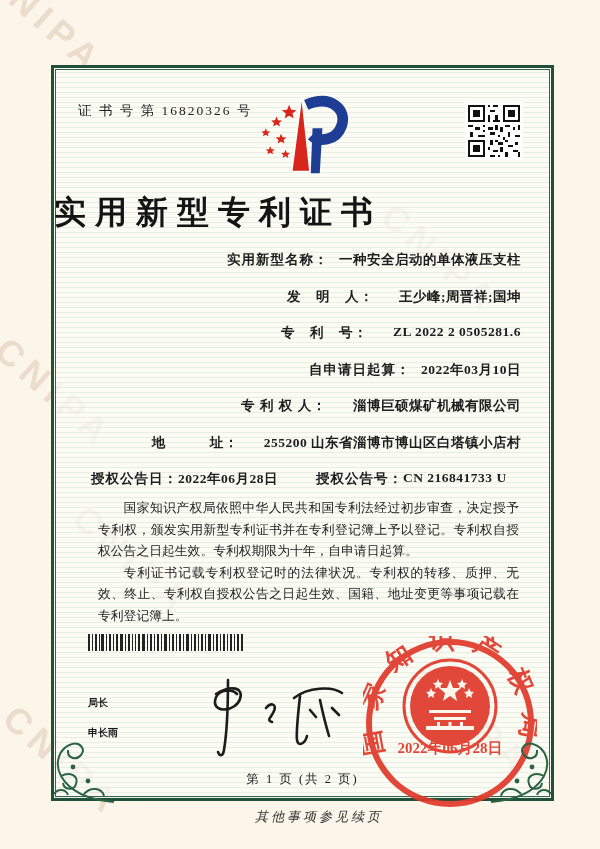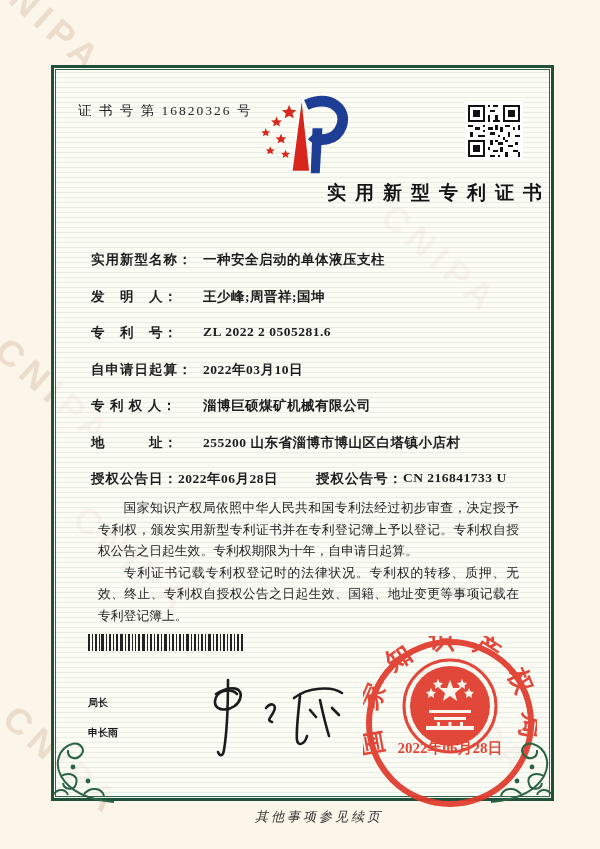--- a/index.html
+++ b/index.html
@@ -23,25 +23,25 @@
   }
   .cert::before {
     content:""; position:absolute; inset:1px; border:1px solid #35634a; pointer-events:none;
   }
   .cert-no {
     position:absolute; left:24px; top:34px; font-size:13.5px; letter-spacing:2px; color:#222;
   }
   .logo { position:absolute; left:50%; top:24px; transform:translateX(-52%); }
   .qr { position:absolute; right:28px; top:34px; width:58px; height:58px; background:#fff; padding:3px; }
   .title {
-    position:absolute; top:112px; width:100%; text-align:right;
-    font-size:19px; font-weight:bold; letter-spacing:9px; color:#141414;
+    position:absolute; top:123px; width:100%; text-align:left;
+    font-size:32px; font-weight:bold; letter-spacing:9px; color:#141414;
   }
   .fields { position:absolute; left:37px; right:30px; top:183px; font-size:13.5px; color:#1d1d1d; }
-  .field-row { display:flex; height:36.5px; align-items:flex-start; }
+  .field-row { display:flex; height:36.5px; align-items:flex-start;justify-content:flex-end; }
   .f-label { flex:0 0 112px; font-weight:bold; letter-spacing:1px; }
   .f-value { letter-spacing:0.5px; font-weight:bold; }
   .grant-row { display:flex; height:34px; }
   .grant-right { margin-left:38px; display:flex; }
   .paras {
     position:absolute; left:34px; right:32px; top:430px;
     font-size:12.8px; line-height:21.5px; color:#222; text-align:justify;margin-left:10px;
   }
   .paras p { text-indent:2em; }
   .barcode { position:absolute; left:34px; top:566px; }
@@ -191,20 +191,21 @@
           <rect x="71" y="81" width="32" height="3"></rect>
           <rect x="63" y="90" width="48" height="4"></rect>
           <rect x="74" y="86" width="3" height="4"></rect>
             <rect x="85.5" y="86" width="3" height="4"></rect>
             <rect x="97" y="86" width="3" height="4"></rect>
         </g>
       </g>
       <text x="87" y="117" text-anchor="middle" font-size="15" fill="#e0392b" font-weight="bold" font-family="Liberation Serif, serif">2022年06月28日</text>
     </svg>
 
+    <div class="page-no">第 1 页 (共 2 页)</div>
 
     <svg class="orn orn-left" width="72" height="72" viewBox="0 0 72 72">
       <g fill="none" stroke="#2c6344" stroke-width="2">
         <path d="M66,68 C 42,66 22,58 13,42 C 6,29 11,14 24,10"></path>
         <path d="M24,10 C 32,8 38,15 33,21 C 28,27 19,24 20,16"></path>
         <path d="M13,42 C 22,37 31,42 28,50 C 26,57 16,56 15,49"></path>
         <path d="M36,60 C 43,52 54,54 56,62"></path>
         <path d="M6,60 C 10,54 18,55 20,61"></path>
       </g>
       <circle cx="25" cy="33" r="2.4" fill="#2c6344"></circle>

